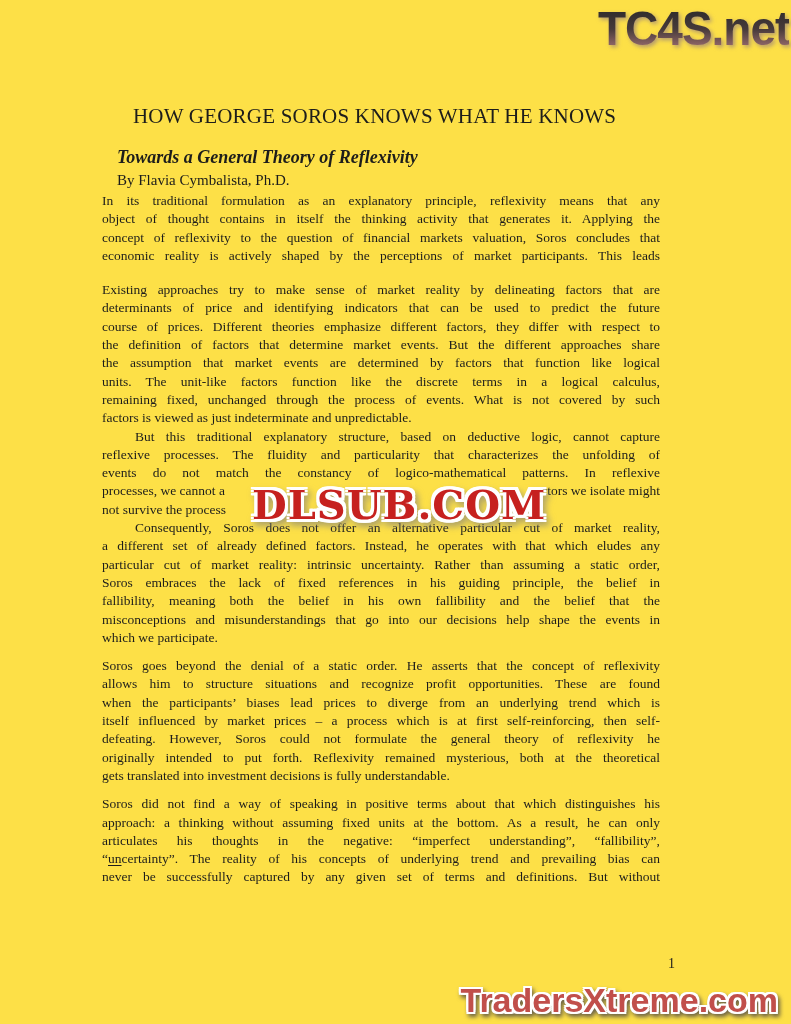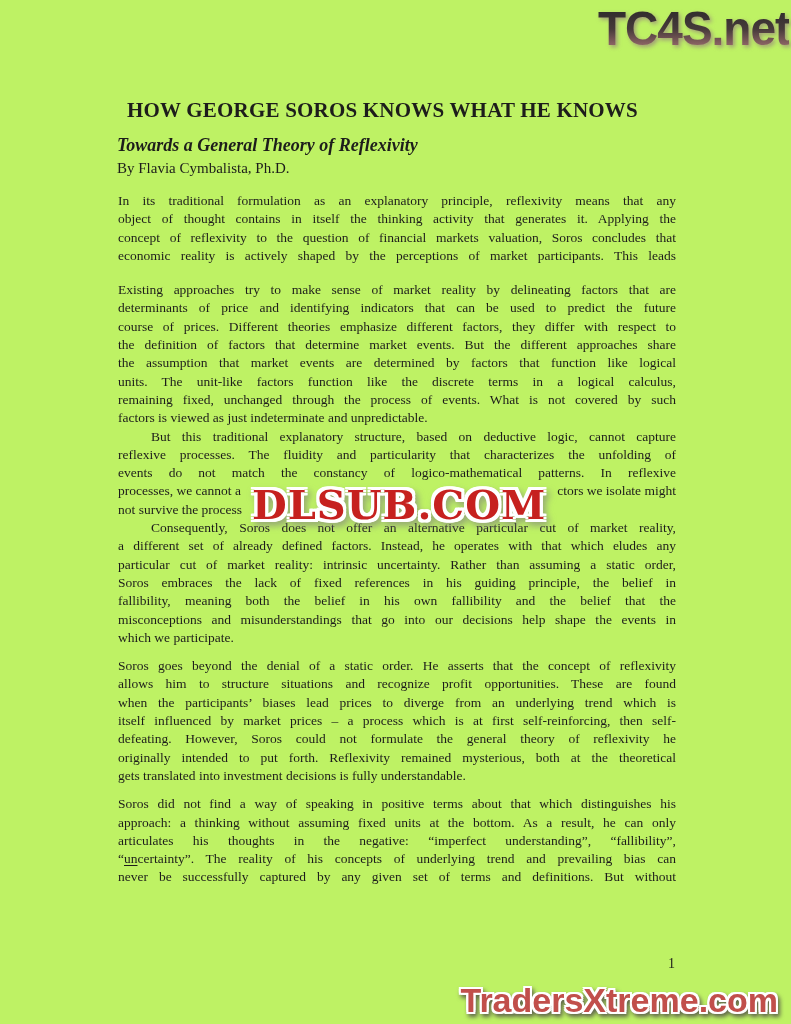--- a/index.html
+++ b/index.html
@@ -3,30 +3,30 @@
 <meta charset="utf-8">
 <style>
   html, body { margin: 0; padding: 0; }
   body {
     width: 791px; height: 1024px;
     background: #ffffff;
     font-family: "Liberation Serif", "DejaVu Serif", serif;
     position: relative;
     overflow: hidden;
   }
-  .page { position: absolute; inset: 0; background: #bef264; padding-left: 46px; }
+  .page { position: absolute; inset: 0; background: #fde047; padding-left: 46px; }
 
   
   .header { position: absolute; left: 117px; top: 87px; width: 558px; color: #1d1d1b; }
-  .title   { font-size: 21px; line-height: 26px; font-weight: bold; margin: 10px; letter-spacing: 0.2px; }
+  .title   { font-size: 21px; line-height: 26px; font-weight: normal; margin: 16px; letter-spacing: 0.2px; }
   .subtitle{ font-size: 18px; line-height: 25px; font-weight: bold; font-style: italic; margin: 0; }
   .byline  { font-size: 15px; line-height: 21px; margin: 0; }
 
   
-  .body-text { position: absolute; left: 118px; top: 192px; width: 558px; color: #1d1d1b; }
+  .body-text { position: absolute; left: 102px; top: 192px; width: 558px; color: #1d1d1b; }
   .para { margin: 0; }
   .para.gap-lg { margin-top: 16px; }
   .para.gap-md { margin-top: 10px; }
   .line {
     font-size: 13.5px;
     height: 18.3px; line-height: 18.3px;
     overflow: hidden;
     text-align: justify;
     text-align-last: justify;
     white-space: normal;

